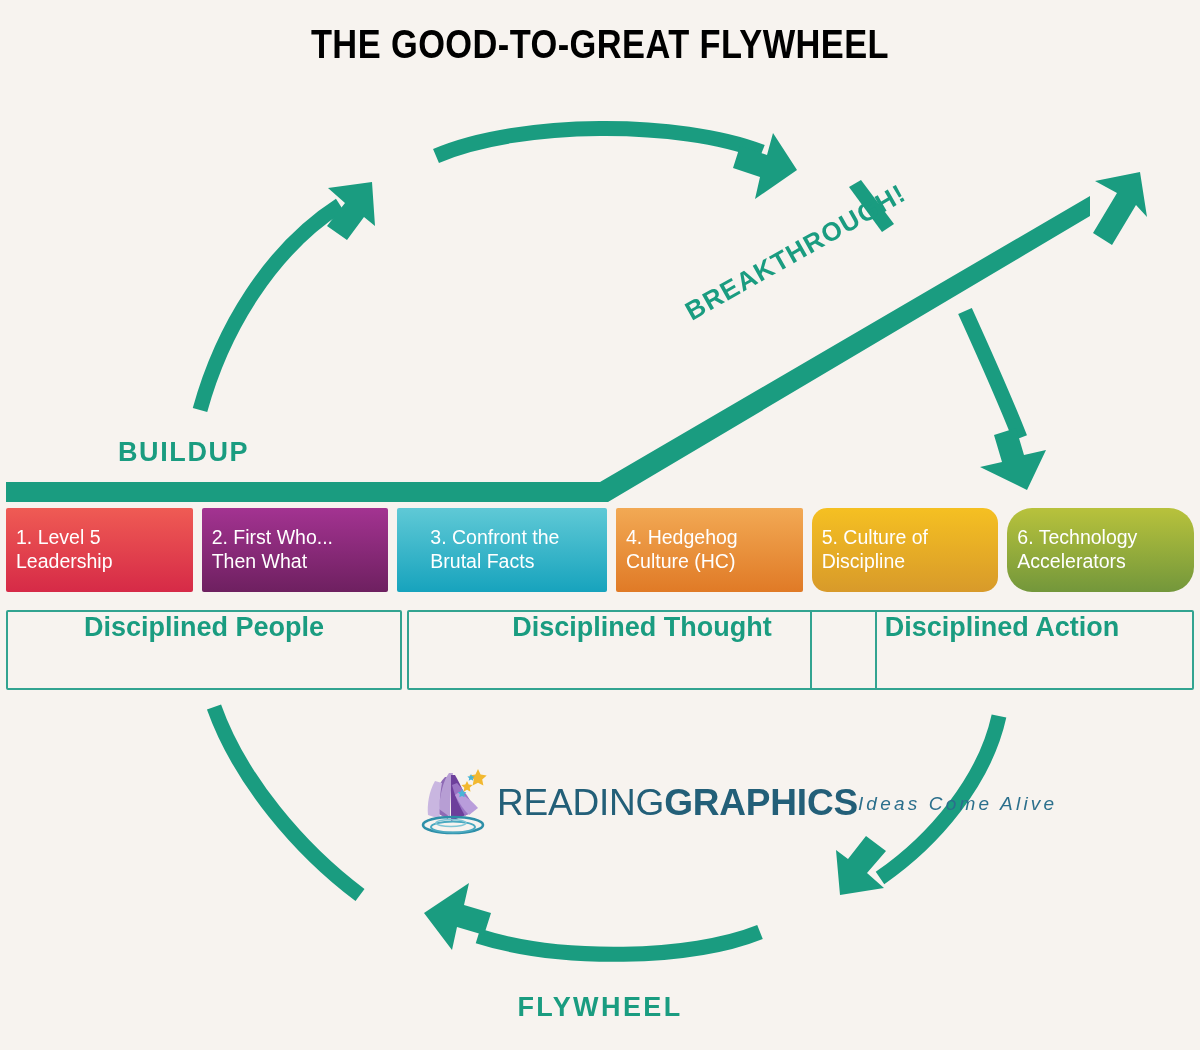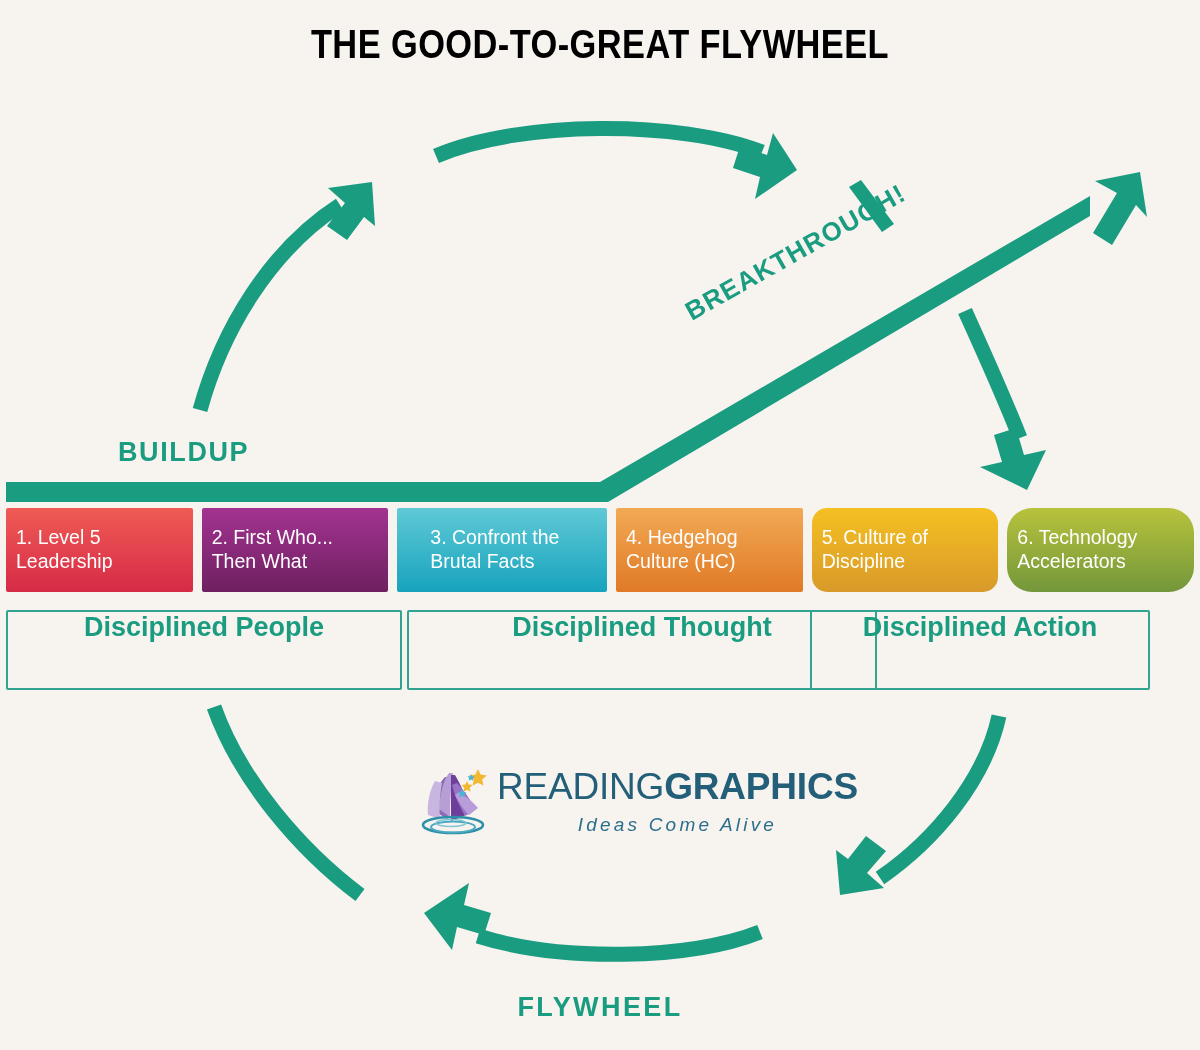--- a/index.html
+++ b/index.html
@@ -128,41 +128,41 @@
     align-items: flex-start;
     justify-content: center;
     color: #1a9c80;
     font-size: 27px;
     font-weight: bold;
     box-sizing: border-box;
     margin-top: 8px;
   }
   .gb0 { left: 0px;   width: 396px; }
   .gb1 { left: 401px; width: 470px; }
-  .gb2 { left: 804px; width: 340px; }
+  .gb2 { left: 804px; width: 384px; }
 
   
   .logo {
     position: absolute;
     left: 415px;
     top: 756px;
     width: 420px;
     height: 90px;
     display: flex;
     align-items: center;
   }
   .logo-mark {
     width: 76px;
     height: 80px;
     flex: none;
     margin-right: 6px;
   }
   .logo-text {
     display: flex;
-    flex-direction: column;
+    flex-direction: row;
     justify-content: flex-end;
     padding-top: 2px;
   }
   .logo-word {
     font-size: 37px;
     line-height: 1;
     color: #235f78;
     letter-spacing: -0.2px;
     white-space: nowrap;
   }

